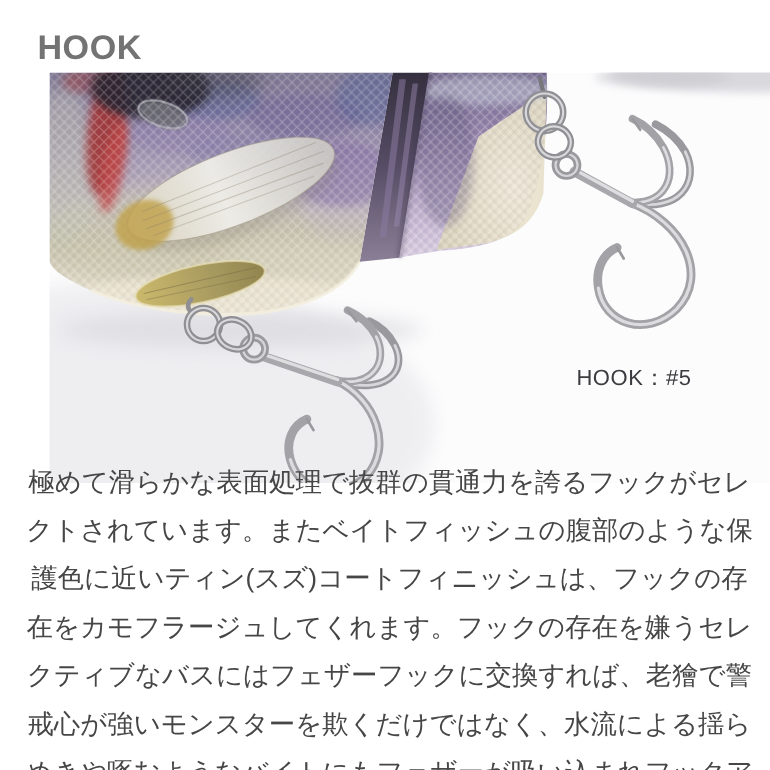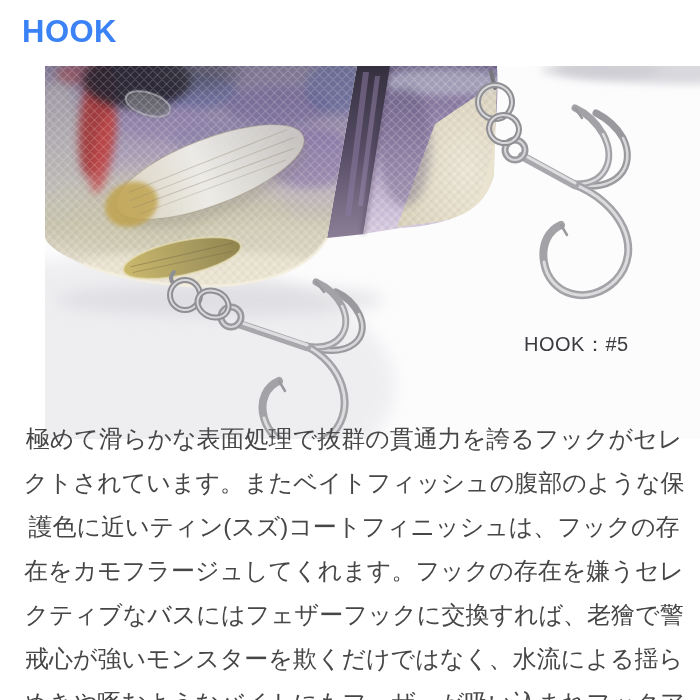--- a/index.html
+++ b/index.html
@@ -2,22 +2,22 @@
 <html><head>
 <meta charset="utf-8">
 <style>
   html,body{margin:0;padding:0;}
   body{
     width:700px;height:700px;background:#ffffff;overflow:hidden;position:relative;
     font-family:"Liberation Sans","DejaVu Sans",sans-serif;
   }
   .page{position:absolute;inset:0;}
   .heading{
-    position:absolute;left:18px;top:10px;margin:4px;
-    font-size:31px;font-weight:900;letter-spacing:0.5px;color:#3b82f6;
+    position:absolute;left:18px;top:10px;margin:16px;
+    font-size:31px;font-weight:900;letter-spacing:0.5px;color:#737373;
   }
   .photo{
     position:absolute;left:31px;top:52px;width:669px;height:373px;margin:14px;
   }
   .photo svg{display:block;width:669px;height:373px;}
   .specs{
     position:absolute;left:479px;top:259px;
     font-size:20px;color:#3c3c40;letter-spacing:0.5px;
   }
   .specs .spec-line{height:39px;line-height:39px;white-space:nowrap;}

